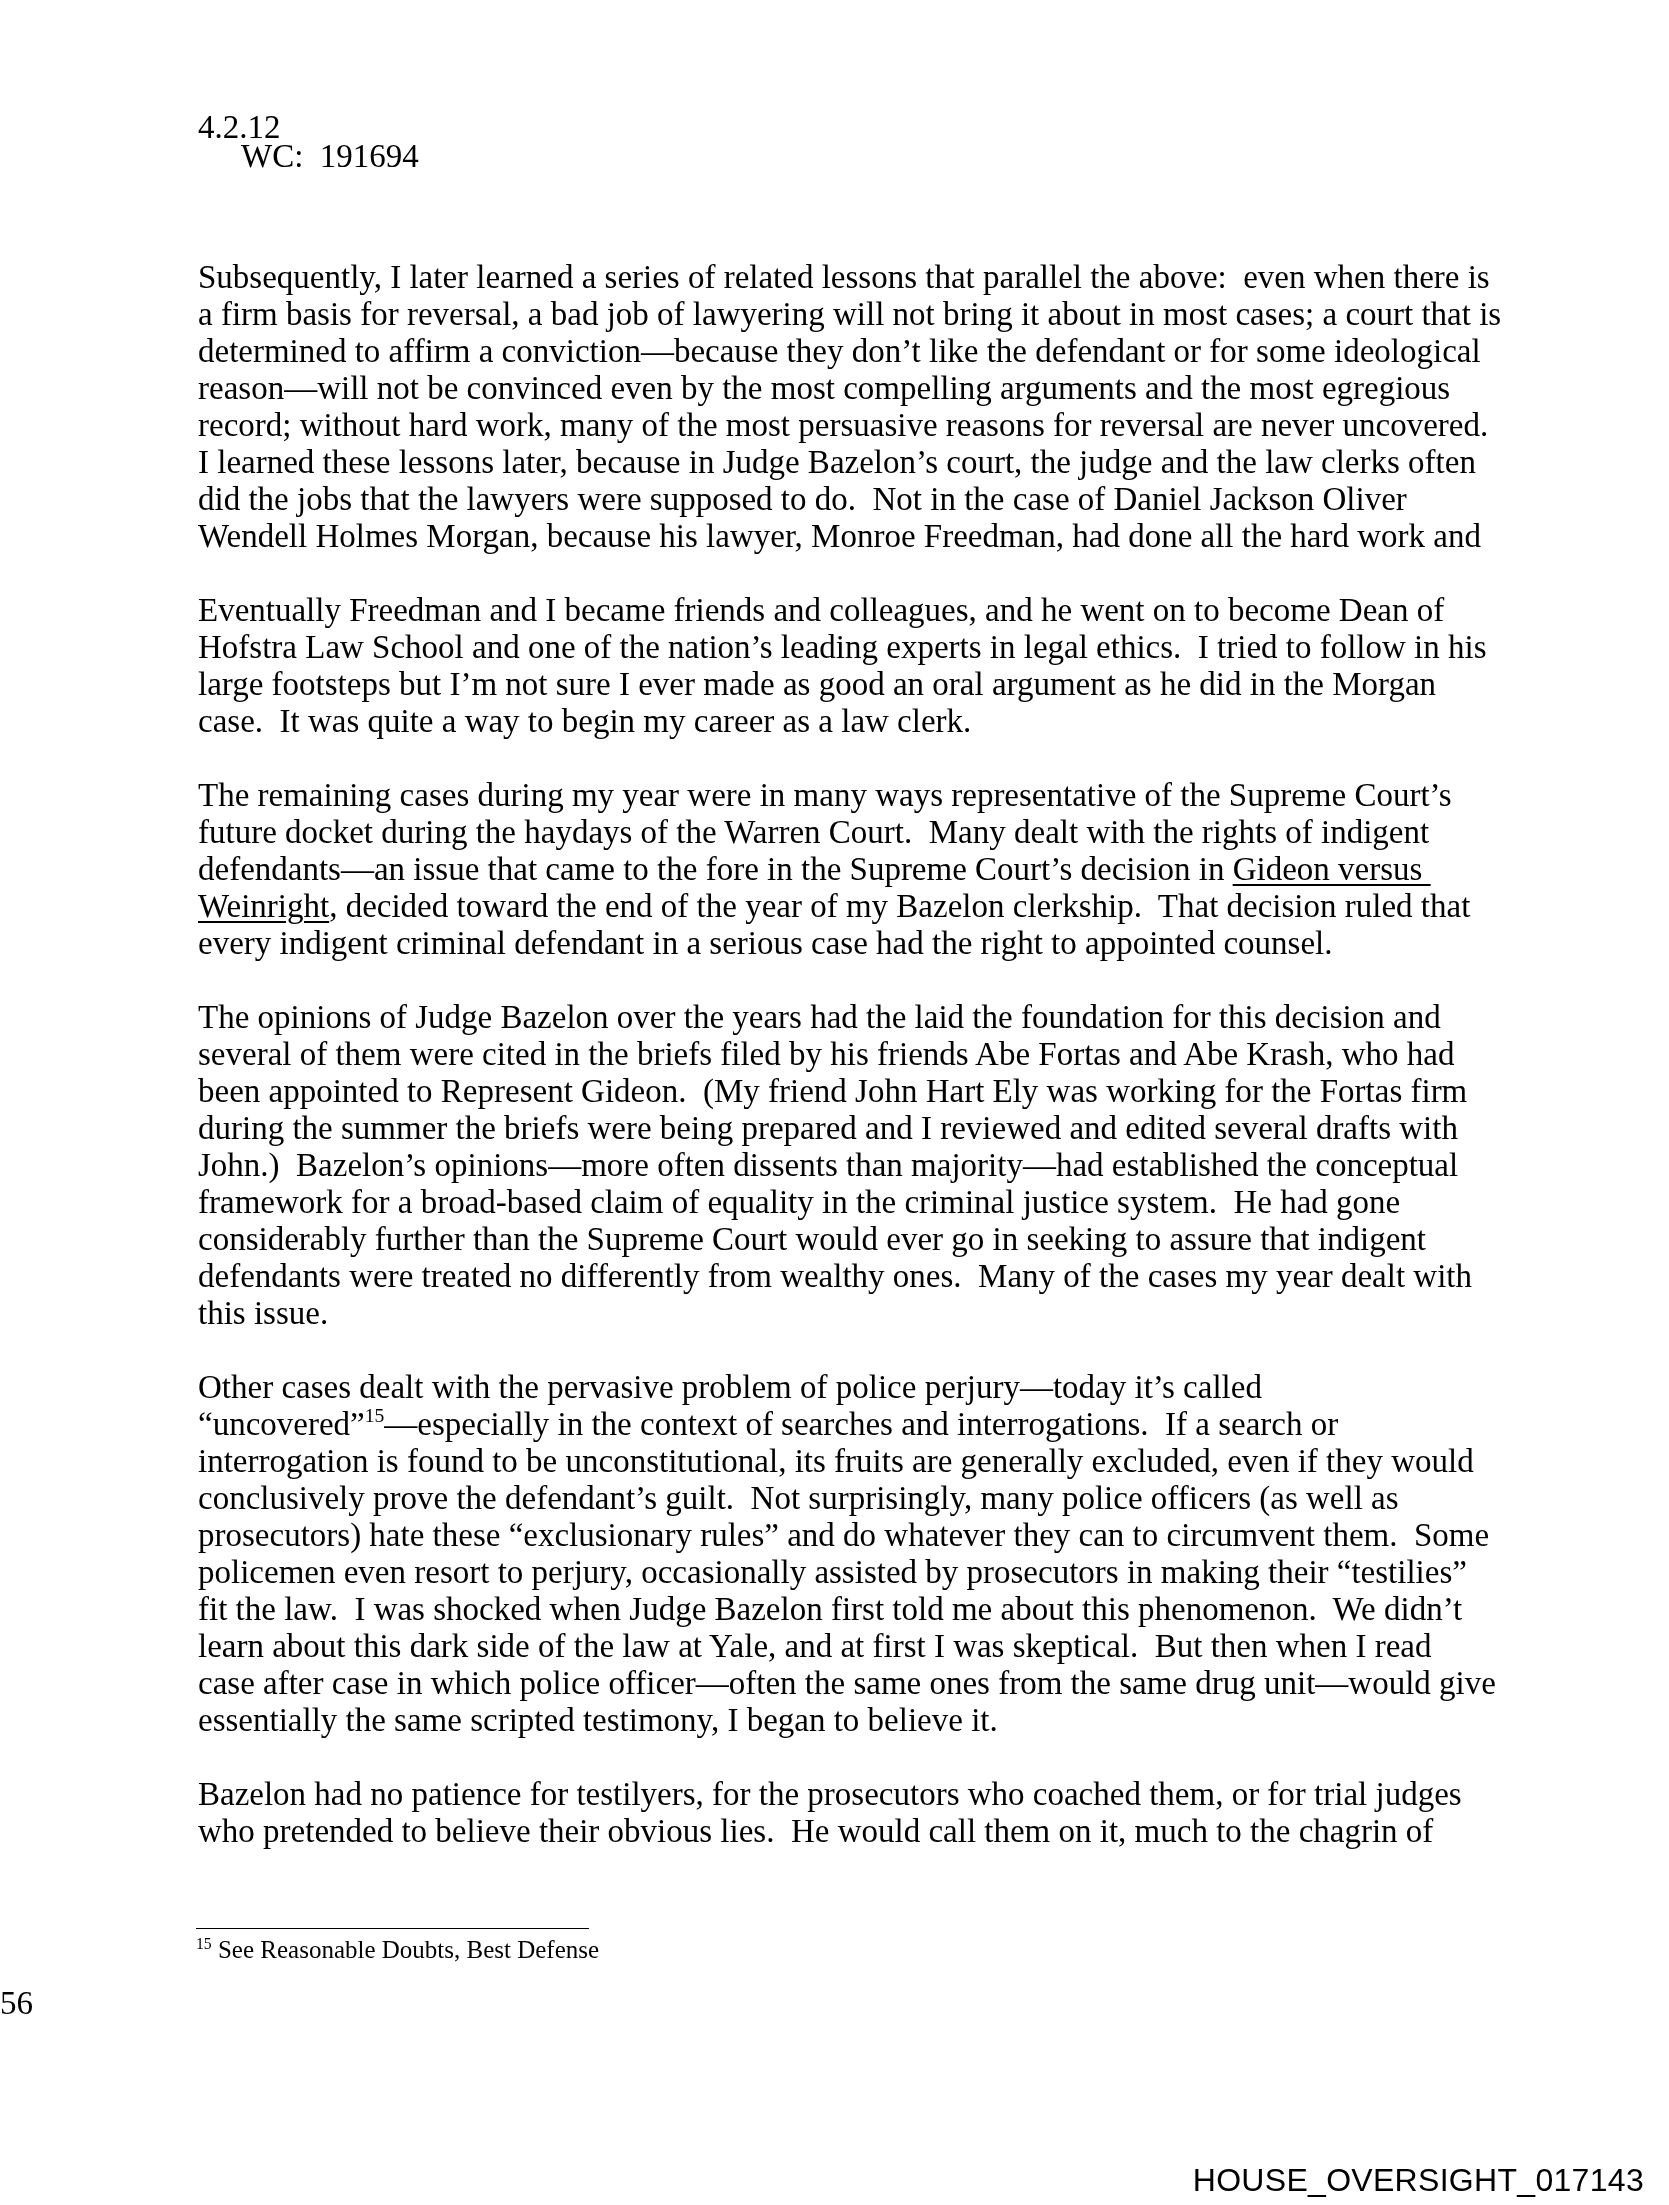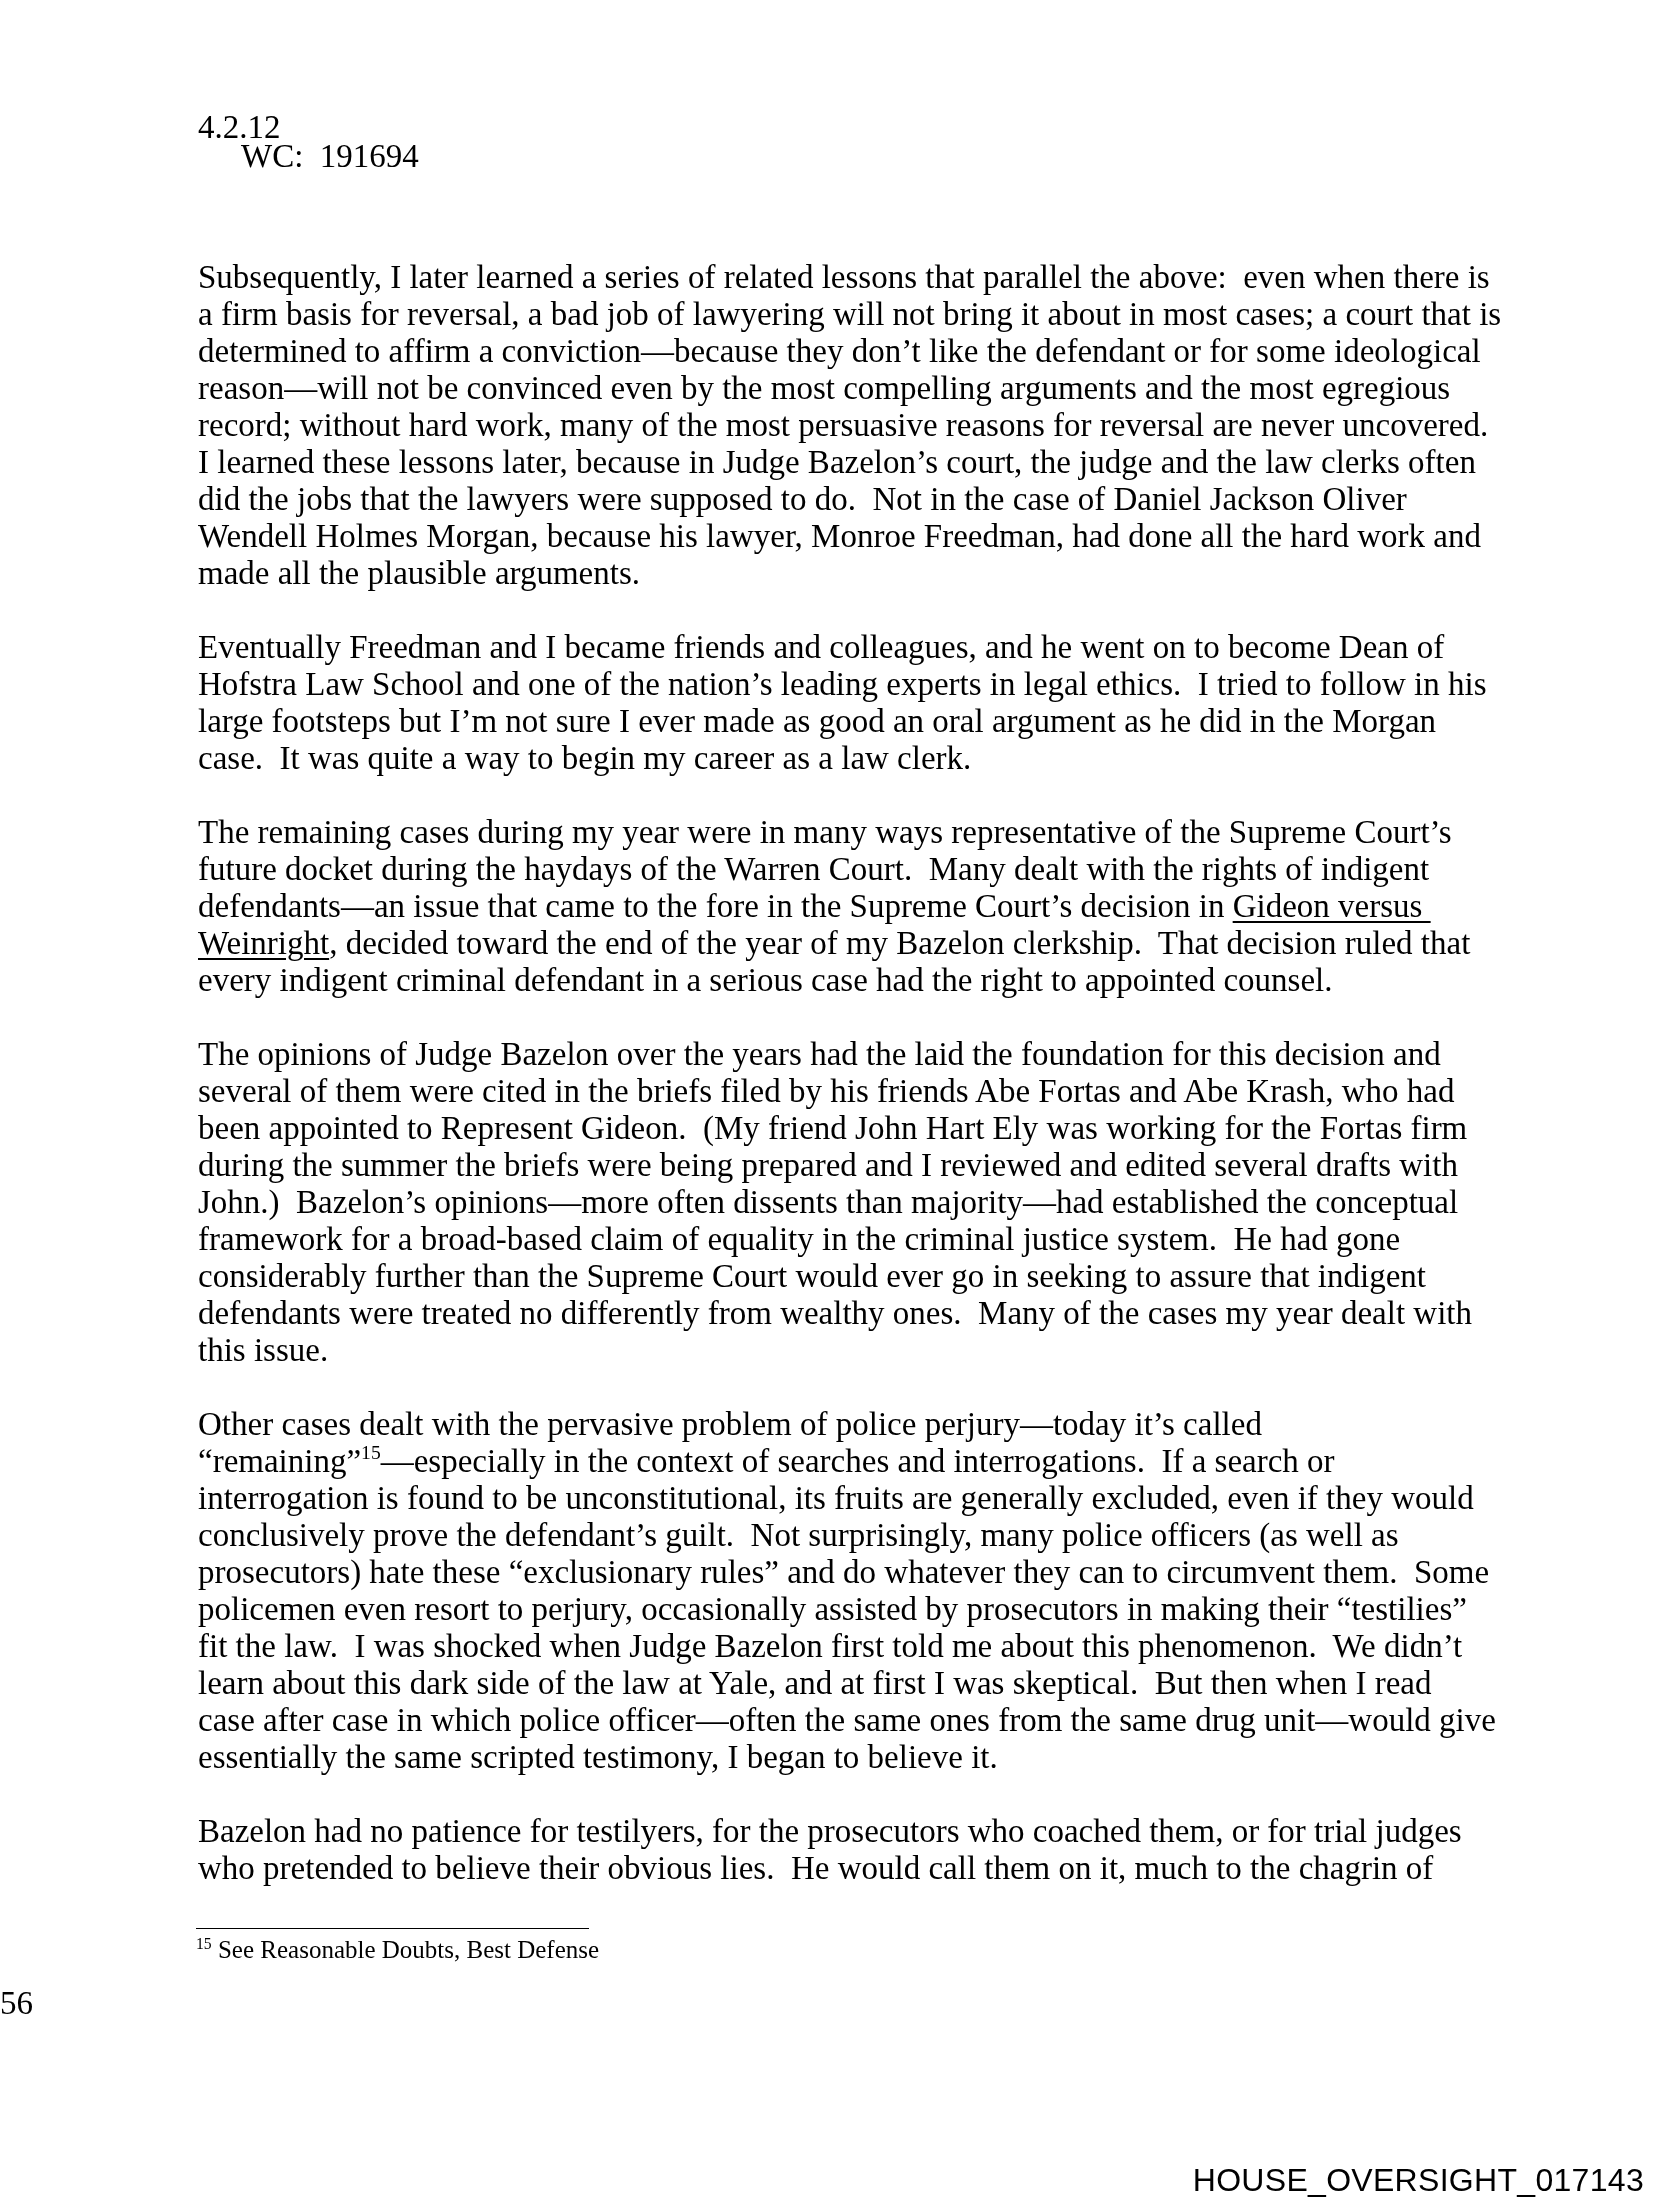--- a/index.html
+++ b/index.html
@@ -26,21 +26,20 @@
 <div class="body serif">
   <div class="para">
     <span class="line">Subsequently, I later learned a series of related lessons that parallel the above:  even when there is</span>
     <span class="line">a firm basis for reversal, a bad job of lawyering will not bring it about in most cases; a court that is</span>
     <span class="line">determined to affirm a conviction—because they don’t like the defendant or for some ideological</span>
     <span class="line">reason—will not be convinced even by the most compelling arguments and the most egregious</span>
     <span class="line">record; without hard work, many of the most persuasive reasons for reversal are never uncovered.</span>
     <span class="line">I learned these lessons later, because in Judge Bazelon’s court, the judge and the law clerks often</span>
     <span class="line">did the jobs that the lawyers were supposed to do.  Not in the case of Daniel Jackson Oliver</span>
     <span class="line">Wendell Holmes Morgan, because his lawyer, Monroe Freedman, had done all the hard work and</span>
-    <span class="line">made all the plausible arguments.</span>
   </div>
 
   <div class="para">
     <span class="line">Eventually Freedman and I became friends and colleagues, and he went on to become Dean of</span>
     <span class="line">Hofstra Law School and one of the nation’s leading experts in legal ethics.  I tried to follow in his</span>
     <span class="line">large footsteps but I’m not sure I ever made as good an oral argument as he did in the Morgan</span>
     <span class="line">case.  It was quite a way to begin my career as a law clerk.</span>
   </div>
 
   <div class="para">
@@ -58,21 +57,21 @@
     <span class="line">during the summer the briefs were being prepared and I reviewed and edited several drafts with</span>
     <span class="line">John.)  Bazelon’s opinions—more often dissents than majority—had established the conceptual</span>
     <span class="line">framework for a broad-based claim of equality in the criminal justice system.  He had gone</span>
     <span class="line">considerably further than the Supreme Court would ever go in seeking to assure that indigent</span>
     <span class="line">defendants were treated no differently from wealthy ones.  Many of the cases my year dealt with</span>
     <span class="line">this issue.</span>
   </div>
 
   <div class="para">
     <span class="line">Other cases dealt with the pervasive problem of police perjury—today it’s called</span>
-    <span class="line"><span>“remaining”</span><sup class="fn">15</sup><span>—especially in the context of searches and interrogations.  If a search or</span></span>
+    <span class="line"><span>“uncovered”</span><sup class="fn">15</sup><span>—especially in the context of searches and interrogations.  If a search or</span></span>
     <span class="line">interrogation is found to be unconstitutional, its fruits are generally excluded, even if they would</span>
     <span class="line">conclusively prove the defendant’s guilt.  Not surprisingly, many police officers (as well as</span>
     <span class="line">prosecutors) hate these “exclusionary rules” and do whatever they can to circumvent them.  Some</span>
     <span class="line">policemen even resort to perjury, occasionally assisted by prosecutors in making their “testilies”</span>
     <span class="line">fit the law.  I was shocked when Judge Bazelon first told me about this phenomenon.  We didn’t</span>
     <span class="line">learn about this dark side of the law at Yale, and at first I was skeptical.  But then when I read</span>
     <span class="line">case after case in which police officer—often the same ones from the same drug unit—would give</span>
     <span class="line">essentially the same scripted testimony, I began to believe it.</span>
   </div>
 

